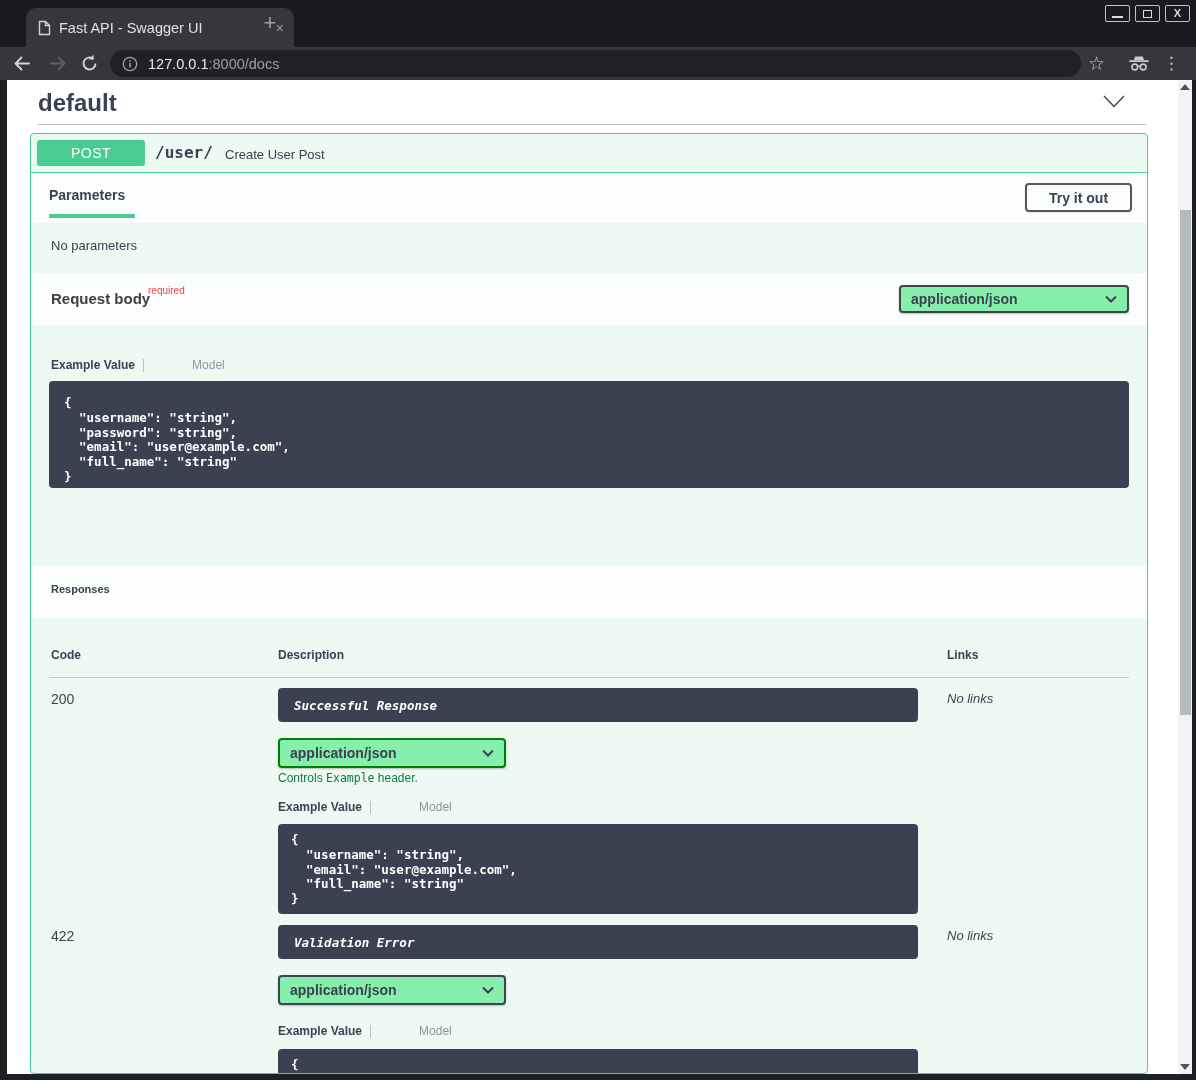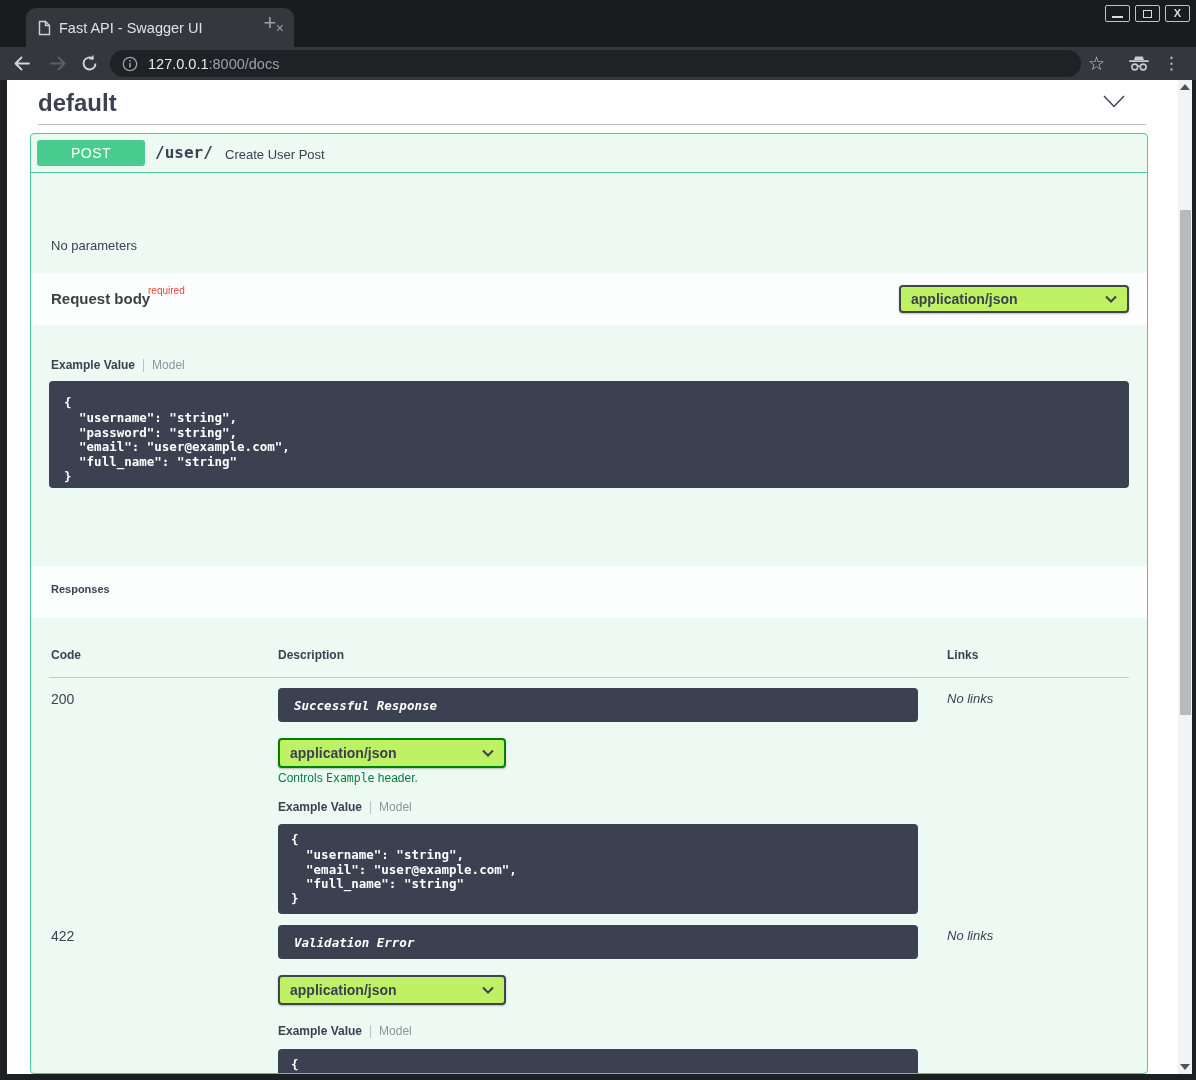--- a/index.html
+++ b/index.html
@@ -62,32 +62,32 @@
   #params-underline { position:absolute; left:18px; top:41px; width:86px; height:4px; background:#49cc90; }
   #tryout-btn { position:absolute; right:15px; top:10px; width:107px; height:29px; background:transparent;
                 border:2px solid #54575e; border-radius:4px; font-size:14px; font-weight:700; color:#3b4151;
                 display:flex; align-items:center; justify-content:center; box-shadow:0 1px 2px rgba(0,0,0,.1); }
   #no-params { position:absolute; left:20px; top:104px; font-size:13px; color:#3b4151; }
 
   #rb-header { top:139px; height:52px; }
   #rb-title { position:absolute; left:20px; top:17px; font-size:15px; font-weight:700; color:#404040; }
   #rb-required { position:absolute; left:117px; top:12px; font-size:10px; color:#f93e3e; }
 
-  .sui-select { position:absolute; height:28px; background:#bef264; border:2px solid #41444e; border-radius:4px;
+  .sui-select { position:absolute; height:28px; background:#86efac; border:2px solid #41444e; border-radius:4px;
                 display:flex; align-items:center; padding:8px 10px; font-size:14px; font-weight:700; color:#3b4151;
                 box-shadow:0 1px 2px rgba(0,0,0,.25); }
   .sui-select .chev { margin-left:auto; }
   #rb-select { left:868px; top:12px; width:230px; }
   #accept-select { left:247px; top:604px; width:228px; height:30px; border-color:#008000; }
   #select-422 { left:247px; top:841px; width:228px; height:30px; }
 
   .tabrow { position:absolute; display:flex; align-items:center; font-size:12px; }
   .tabrow .active { font-weight:700; color:#3b4151; }
   .tabrow .sep { width:1px; height:13px; background:rgba(59,65,81,.3); margin:0 8px; }
-  .tabrow .inactive { color:#8f949e; }
+  .tabrow .inactive { color:#8f949e;margin-left:40px; }
   #body-tabs { left:20px; top:224px; }
   #tabs-200 { left:247px; top:666px; }
   #tabs-422 { left:247px; top:890px; }
 
   .codeblock { position:absolute; background:#3b4151; border-radius:4px; color:#ffffff;
                font-family:"DejaVu Sans Mono",monospace; font-size:12.5px; font-weight:700;
                line-height:14.8px; white-space:pre; overflow:hidden; }
   #body-code { left:18px; top:247px; width:1080px; height:107px; padding:15px 0 0 15px; }
   #code-200 { left:247px; top:690px; width:640px; height:90px; padding:9px 0 0 13px; }
   #code-422 { left:247px; top:915px; width:640px; height:80px; padding:9px 0 0 13px; }
@@ -172,20 +172,25 @@
   <div id="sec-divider" class="abs"></div>
 
   <div id="opblock">
 
     <div id="op-summary">
       <div id="post-badge">POST</div>
       <div id="op-path">/user/</div>
       <div id="op-desc">Create User Post</div>
     </div>
 
+    <div id="params-header" class="sec-header">
+      <div id="params-title">Parameters</div>
+      <div id="params-underline"></div>
+      <button id="tryout-btn">Try it out</button>
+    </div>
     <div id="no-params">No parameters</div>
 
     <div id="rb-header" class="sec-header">
       <span id="rb-title">Request body</span>
       <span id="rb-required">required</span>
       <div id="rb-select" class="sui-select">
         <span>application/json</span>
         <svg class="chev" width="12" height="8" viewBox="0 0 12 8">
             <polyline points="1,1.5 6,6.5 11,1.5" fill="none" stroke="#3b4151" stroke-width="2"></polyline>
           </svg>

